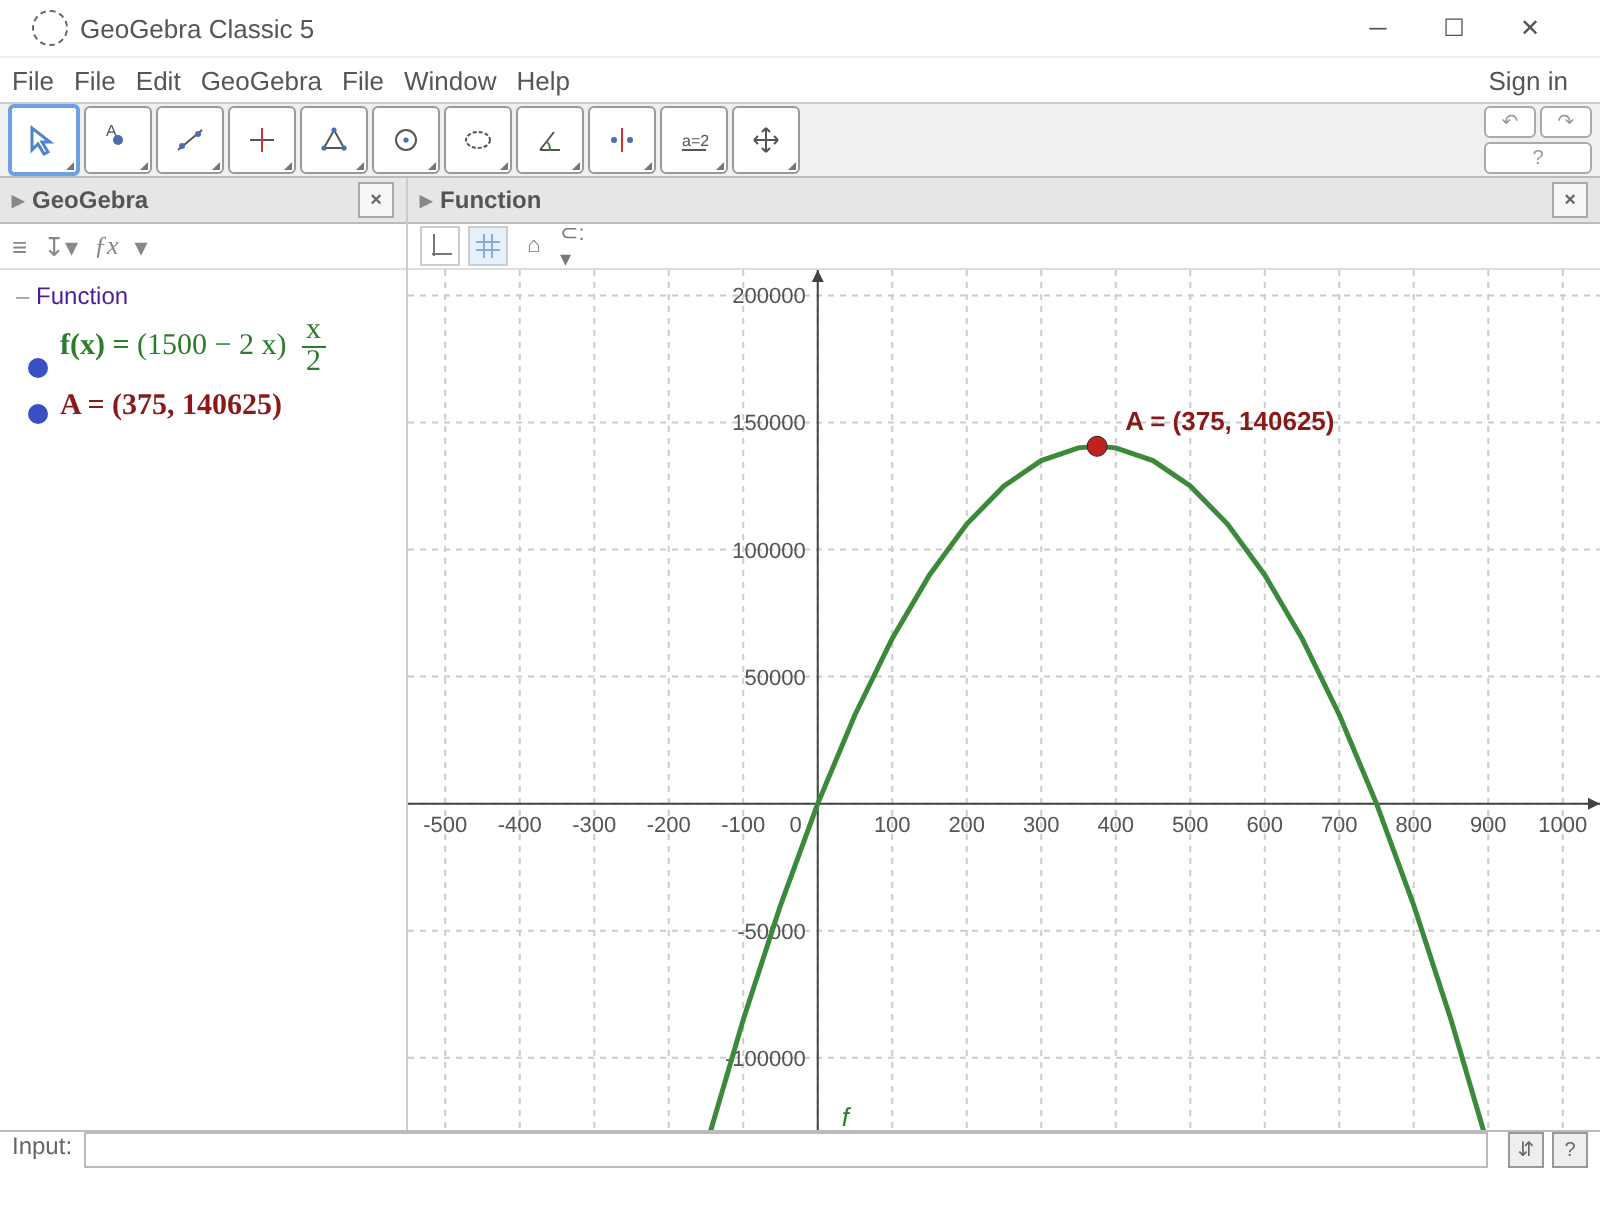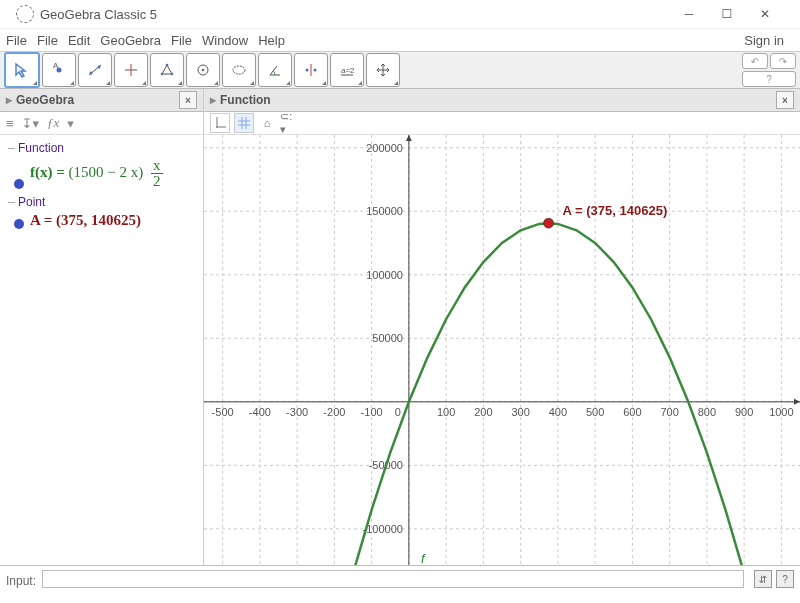--- a/index.html
+++ b/index.html
@@ -32,21 +32,21 @@
 .dot{width:10px;height:10px;border-radius:50%;background:#3a4fc4;margin-right:6px;flex-shrink:0}
 .greeny{color:#2a7d2a;font-family:'Times New Roman',serif;font-size:15px}
 .frac{display:inline-block;text-align:center;vertical-align:middle;line-height:1;margin-left:4px}
 .frac .n{display:block;border-bottom:1px solid #2a7d2a;padding:0 2px}
 .frac .d{display:block;padding:0 2px}
 .darkred{color:#8a1a1a;font-family:'Times New Roman',serif;font-size:15px;font-weight:bold}
 .graphics{flex:1;display:flex;flex-direction:column}
 .gbar{height:22px;border-bottom:1px solid #ddd;display:flex;align-items:center;padding:0 6px;color:#777}
 .gbar .gi{width:18px;height:18px;border:1px solid #ccc;margin-right:4px;display:flex;align-items:center;justify-content:center;font-size:11px;background:#fff}
 .plot{flex:1;position:relative;background:#fff;overflow:hidden}
-.inputbar{height:22px;border-top:1px solid #bbb;display:flex;align-items:flex-end;padding:0 6px;color:#666}
+.inputbar{height:22px;border-top:1px solid #bbb;display:flex;align-items:flex-start;padding:0 6px;color:#666}
 .inputbar input{flex:1;border:1px solid #bbb;height:16px;margin:0 6px;font-size:12px;padding:0 4px}
 .inputbar .qbtn{width:16px;height:16px;border:1px solid #999;background:#eee;display:flex;align-items:center;justify-content:center;font-size:10px;margin-left:4px}
 svg text{font-family:Arial,Helvetica,sans-serif}
 </style>
 </head>
 <body>
 
 <div class="titlebar">
   <div class="logo"></div>
   <div class="title">GeoGebra Classic 5</div>
@@ -173,21 +173,20 @@
     </div>
     <div class="algebody">
       <div class="cat">Function</div>
       <div class="item">
         <div class="dot"></div>
         <span class="greeny">
           <b>f(x)  =  </b><span>(1500 − 2 x)</span>
           <span class="frac"><span class="n">x</span><span class="d">2</span></span>
         </span>
       </div>
-      <div class="cat">Point</div>
       <div class="item">
         <div class="dot"></div>
         <span class="darkred">A = (375, 140625)</span>
       </div>
     </div>
   </div>
 
   <div class="graphics">
     <div class="panelhdr">
       <span class="pfx">▸</span>

